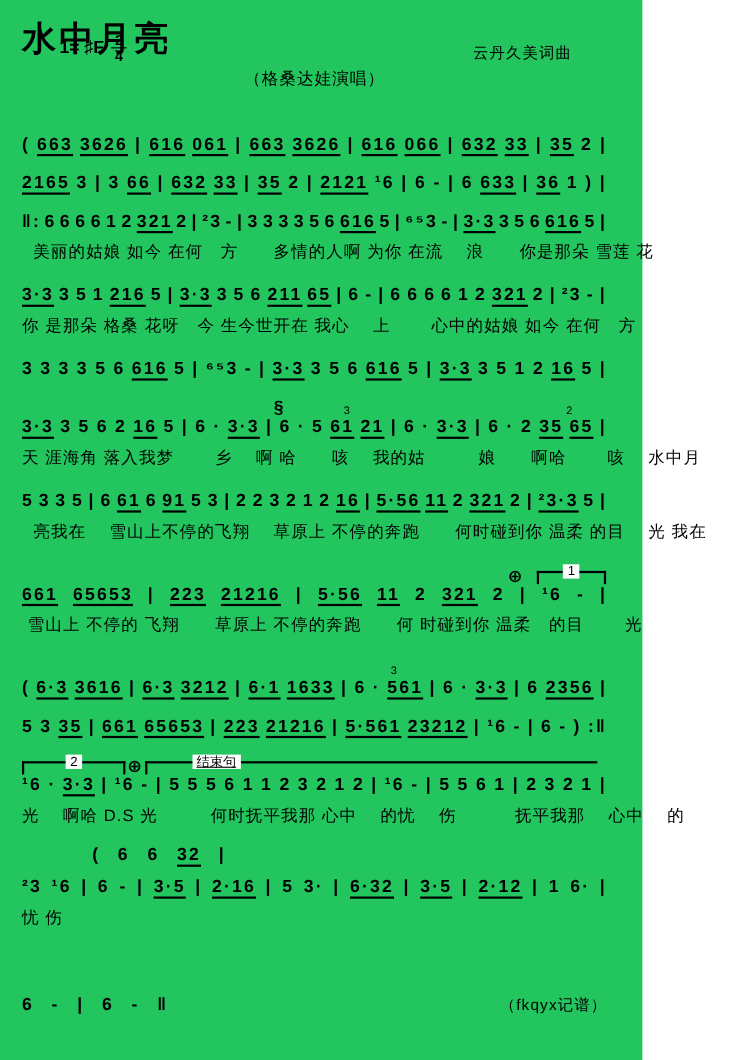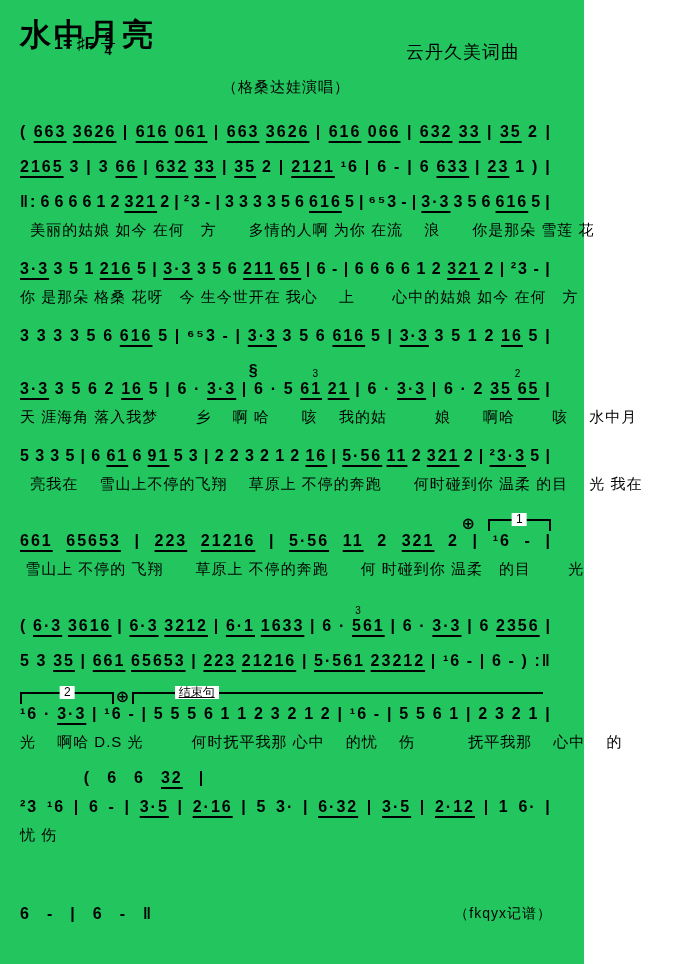--- a/index.html
+++ b/index.html
@@ -5,22 +5,22 @@
   html,body{margin:0;padding:0;background:#fff;color:#000;}
   body{font-family:"Liberation Sans","DejaVu Sans",sans-serif;}
   .page{width:584px;min-height:964px;box-sizing:border-box;padding:14px 32px 10px 20px;background:#22c55e;position:relative;}
   
   header{position:relative;height:92px;}
   .key{position:absolute;left:34px;top:16px;display:flex;align-items:center;gap:7px;font-size:16px;font-weight:bold;}
   .frac{display:inline-flex;flex-direction:column;align-items:center;}
   .frac i{font-style:normal;font-size:13px;line-height:13px;padding:0 3px;font-weight:bold;}
   .frac i:first-child{border-bottom:1.5px solid #000;}
   h1{margin:0;font-size:31px;letter-spacing:3px;font-weight:bold;}
-  .subtitle{text-align:center;font-size:15px;margin-top:22px;letter-spacing:1px;}
-  .credit{position:absolute;right:32px;top:26px;font-size:18px;letter-spacing:1px;}
+  .subtitle{text-align:center;font-size:15px;margin-top:6px;letter-spacing:1px;}
+  .credit{position:absolute;right:32px;top:26px;font-size:14px;letter-spacing:1px;}
   
   .system{margin-top:17px;}
   .ann-row{position:relative;height:18px;}
   .ann-row .sym{position:absolute;font-size:16px;font-weight:bold;top:0;}
   .ann-row .tuplet{position:absolute;font-size:10px;top:6px;}
   .volta{position:absolute;top:5px;height:10px;border-top:2px solid #000;border-left:2px solid #000;border-right:2px solid #000;}
   .volta.open{border-right:none;}
   .volta .vlabel{position:absolute;top:-8px;left:50%;transform:translateX(-50%);background:#fff;padding:0 4px;font-style:normal;font-size:12px;line-height:13px;}
   .volta.labelleft .vlabel{left:10%;transform:none;text-decoration:underline;}
   .notes{display:flex;justify-content:space-between;align-items:flex-end;font-size:16px;font-weight:bold;letter-spacing:2px;white-space:nowrap;}
@@ -87,21 +87,21 @@
           <span class="tok">|</span>
           <span class="tok u">2121</span>
           <span class="tok">¹6</span>
           <span class="tok">|</span>
           <span class="tok">6</span>
           <span class="tok">-</span>
           <span class="tok">|</span>
           <span class="tok">6</span>
           <span class="tok u">633</span>
           <span class="tok">|</span>
-          <span class="tok u">23</span>
+          <span class="tok u">36</span>
           <span class="tok">1</span>
           <span class="tok">)</span>
           <span class="tok">|</span>
         </div>
       </div>
       <div class="system">
         <div class="notes">
           <span class="tok">‖:</span>
           <span class="tok">6</span>
           <span class="tok">6</span>

